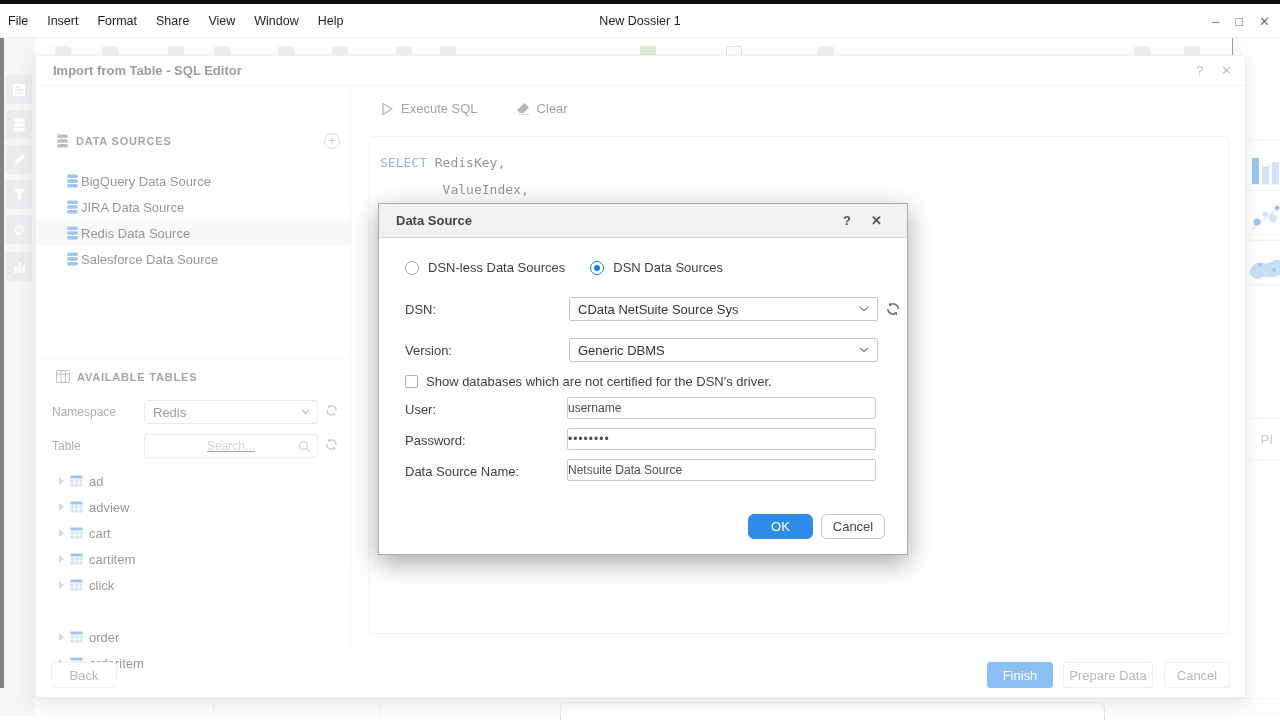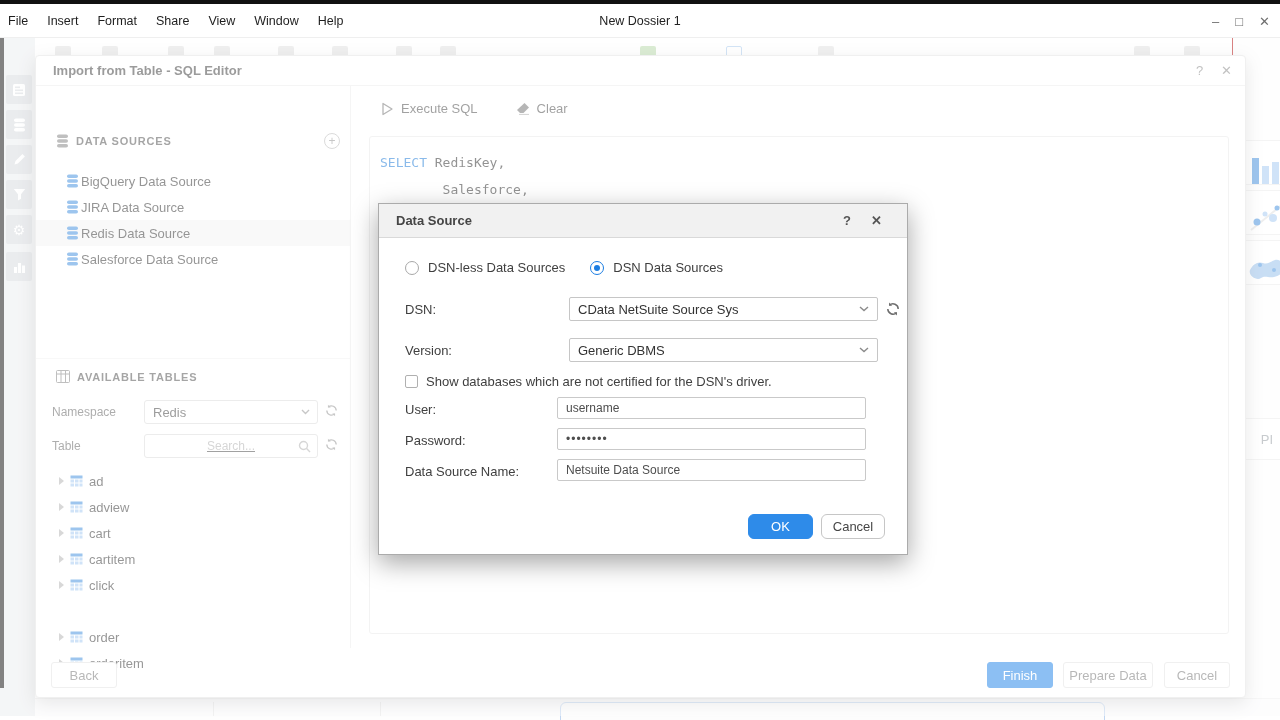--- a/index.html
+++ b/index.html
@@ -71,21 +71,21 @@
   .modal-title-text { position:absolute; left:17px; top:9px; font-size:13px; font-weight:bold; color:#454545; }
   .m-help { position:absolute; left:464px; top:9px; font-size:13px; font-weight:bold; color:#555; }
   .m-close { position:absolute; left:492px; top:9px; font-size:13px; font-weight:bold; color:#555; }
   .m-label { position:absolute; left:26px; font-size:13px; color:#404040; }
   .radio { width:14px; height:14px; border-radius:50%; border:1px solid #a8a8a8; background:#fff; position:relative; display:inline-block; }
   .radio.checked { border-color:#1b7de2; }
   .radio.checked::after { content:""; position:absolute; left:3px; top:3px; width:6px; height:6px; border-radius:50%; background:#1b7de2; }
   .radio-row { position:absolute; top:56px; left:26px; display:flex; align-items:center; gap:9px; font-size:13px; color:#3f3f3f; }
   .m-select { position:absolute; left:190px; width:309px; height:24px; border:1px solid #c6c6c6; border-radius:2px; background:#fff; font-size:13px; color:#333; display:flex; align-items:center; padding:0 8px; }
   .m-select .chev { position:absolute; right:8px; }
-  .m-input { position:absolute; left:178px; width:309px; height:22px; border:1px solid #c9c9c9; border-radius:2px; background:#fff; font-size:12px; color:#4e4e4e; padding:0 8px; font-family:"Liberation Sans",sans-serif; outline:none; }
+  .m-input { position:absolute; left:188px; width:309px; height:22px; border:1px solid #c9c9c9; border-radius:2px; background:#fff; font-size:12px; color:#4e4e4e; padding:0 0; font-family:"Liberation Sans",sans-serif; outline:none; }
   .checkbox { position:absolute; left:26px; top:171px; width:13px; height:13px; border:1px solid #b0b0b0; border-radius:2px; background:#fff; }
   .m-btn { position:absolute; top:310px; height:25px; border-radius:6px; font-size:13px; display:flex; align-items:center; justify-content:center; cursor:default; }
   .m-ok { left:369px; width:65px; background:#2e8be9; color:#fff; border:1px solid #2e8be9; }
   .m-cancel { left:442px; width:64px; background:#fff; color:#454545; border:1px solid #c6c6c6; }
 
   svg { display:block; }
 </style>
 </head>
 <body>
 
@@ -398,21 +398,21 @@
       </span>
       <span class="tb-btn">
         <svg width="14" height="13" viewBox="0 0 14 13">
             <path d="M8.5 1l4.5 4.5-5.5 5.5H4L1 8z" fill="#7a7a7a"></path>
             <line x1="3" y1="12.5" x2="13" y2="12.5" stroke="#b5b5b5" stroke-width="1.2"></line>
           </svg>
         <span>Clear</span>
       </span>
     </div>
     <div class="sql-box"><span class="kw">SELECT</span><span> RedisKey,</span>
-<span>        Salesforce,</span></div>
+<span>        ValueIndex,</span></div>
 
     <div class="btn ghostb" style="left:15px; top:606px; width:66px;">Back</div>
     <div class="btn primary" style="left:951px; top:606px; width:66px;">Finish</div>
     <div class="btn ghostb" style="left:1027px; top:606px; width:90px;">Prepare Data</div>
     <div class="btn ghostb" style="left:1128px; top:606px; width:66px;">Cancel</div>
   </div>
 
   <div class="abs overlay"></div>
 
   <div class="abs modal">

